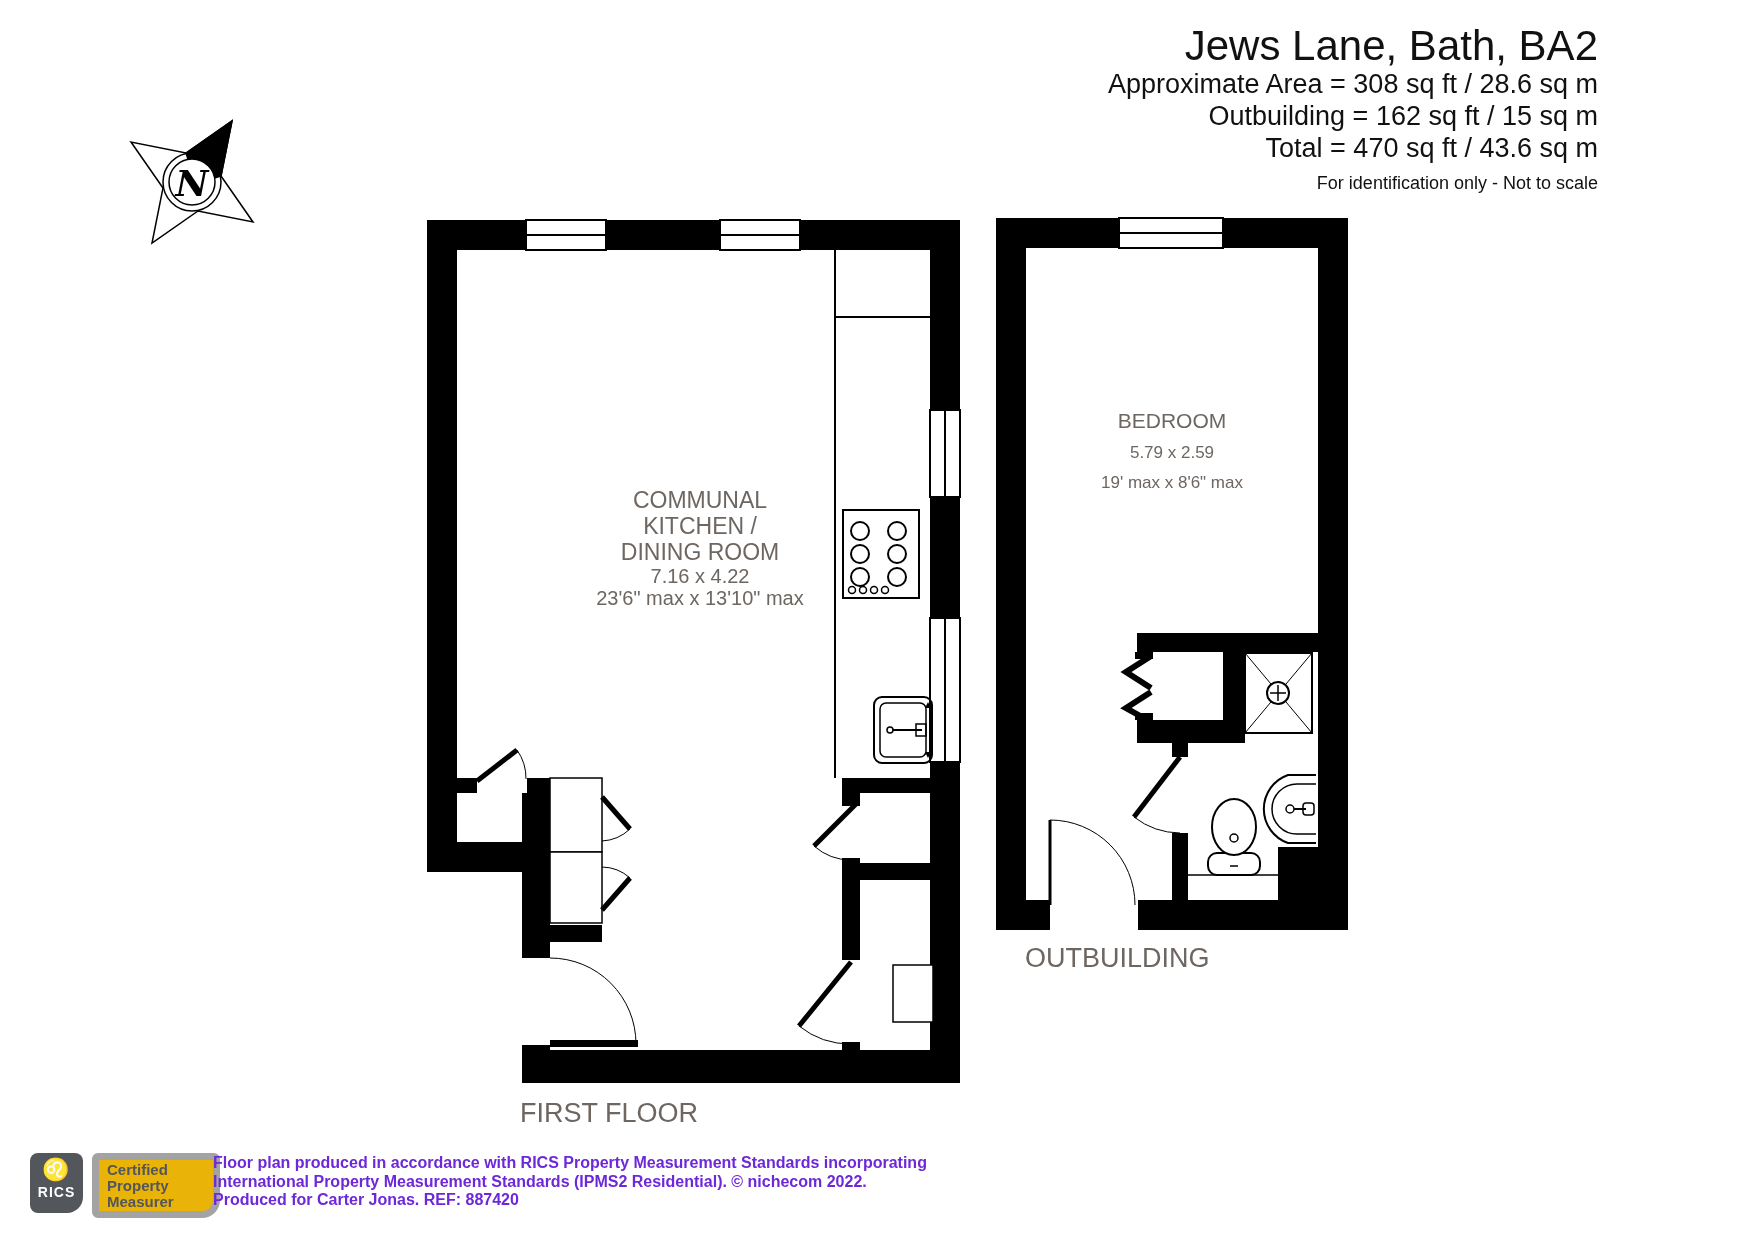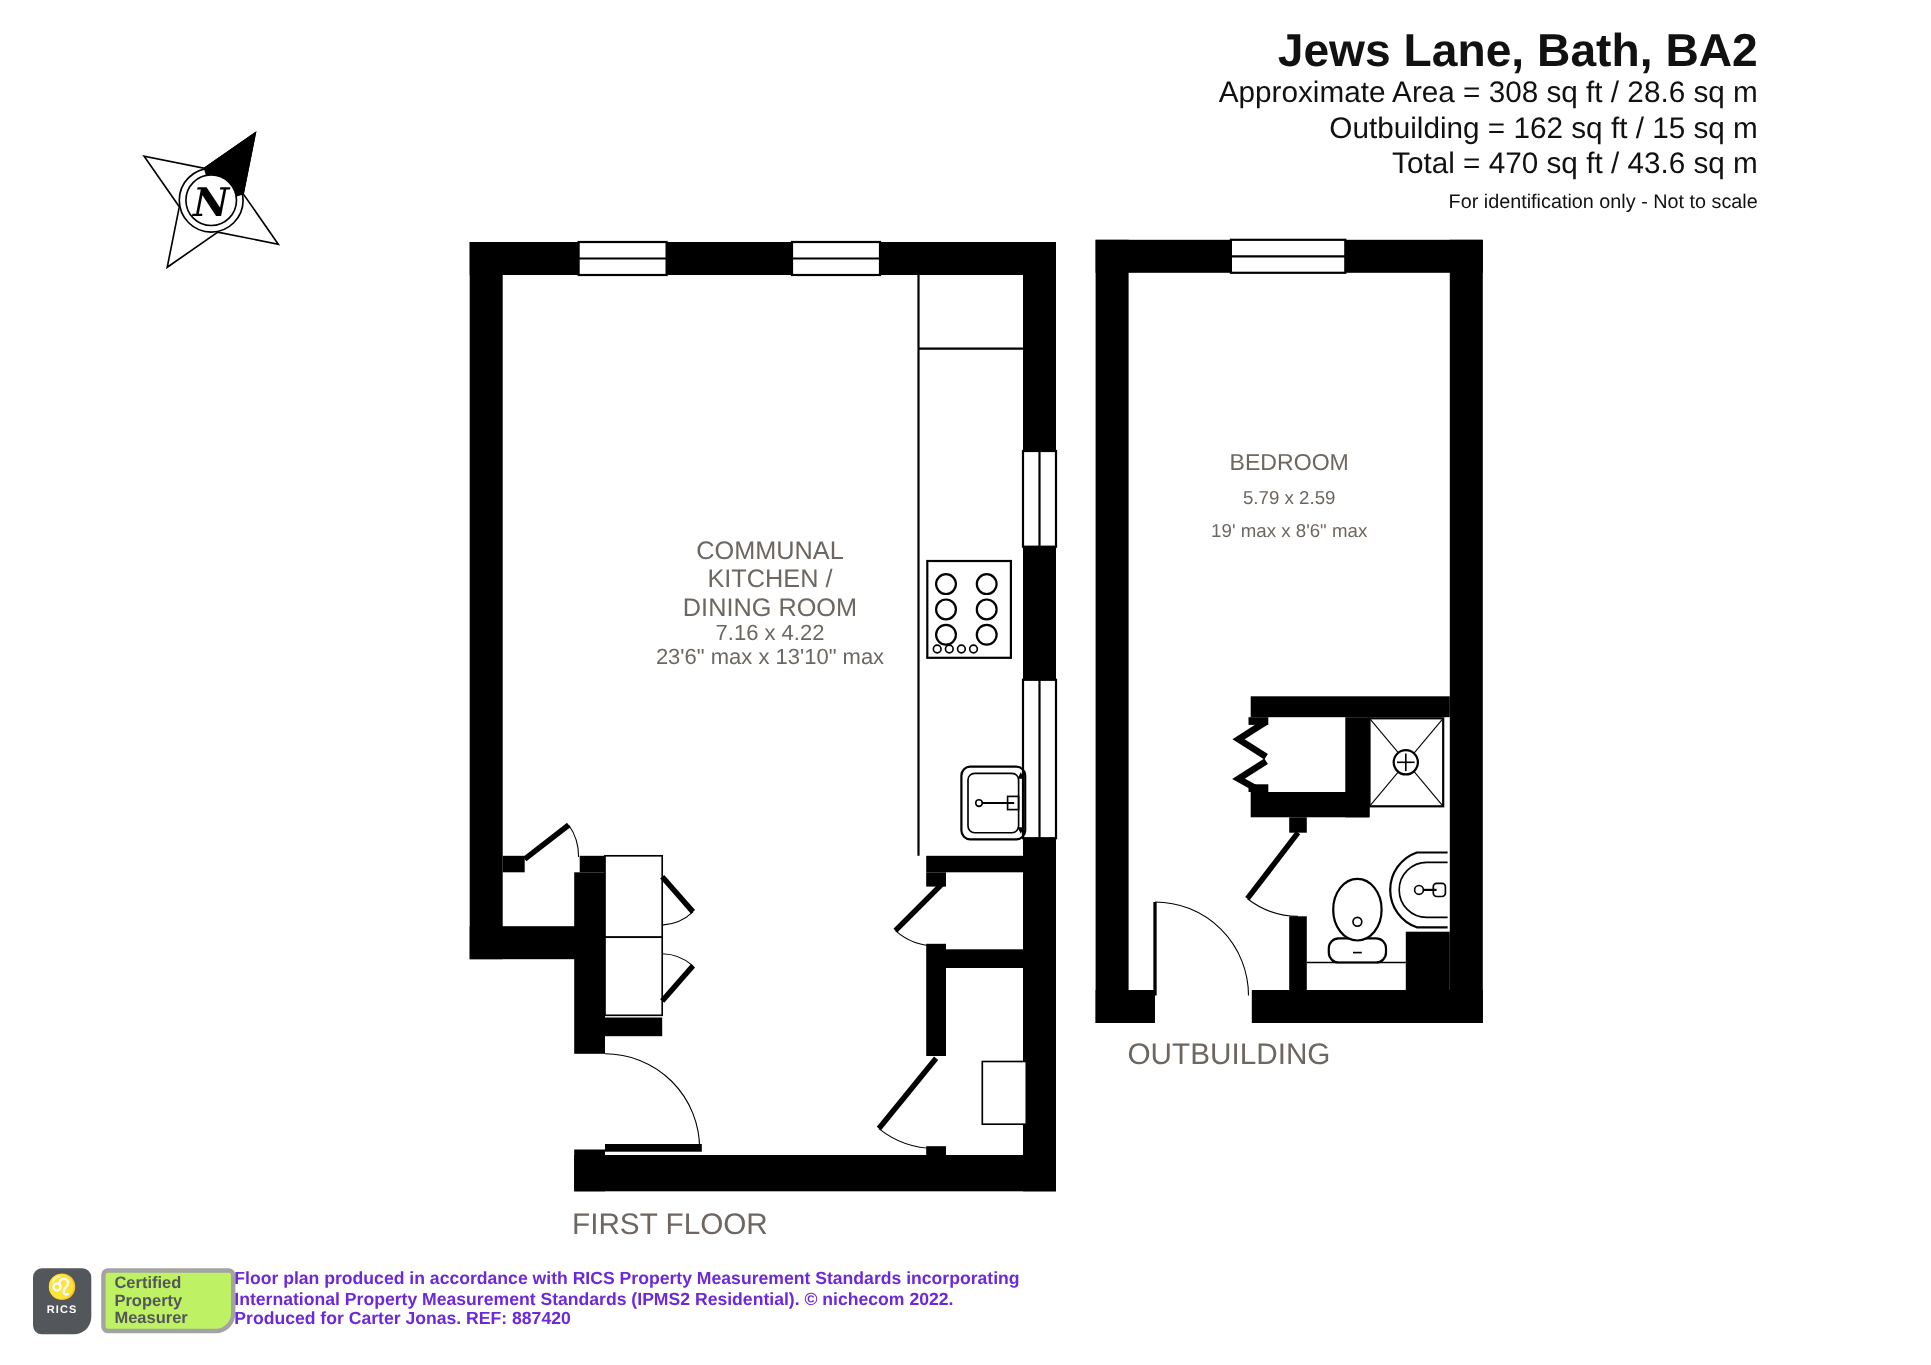--- a/index.html
+++ b/index.html
@@ -3,40 +3,40 @@
 <meta charset="utf-8">
 <style>
   html,body{margin:0;padding:0;background:#fff;}
   #page{position:relative;width:1755px;height:1241px;background:#fff;overflow:hidden;
         font-family:"Liberation Sans", sans-serif;}
   #plan-svg{position:absolute;left:0;top:0;}
   .txt{position:absolute;color:#6e6660;}
   .center{text-align:center;}
   
   #header{position:absolute;top:24px;right:157px;text-align:right;color:#111;}
-  #title{font-size:42px;font-weight:bold;line-height:44px;letter-spacing:0;}
+  #title{font-size:42px;font-weight:normal;line-height:44px;letter-spacing:0;}
   .area-line{font-size:27px;line-height:31px;margin-top:1px;margin-left:48px;}
   #note{font-size:18px;margin-top:9px;}
   
   #kitchen-label{left:500px;top:487px;width:400px;}
   #kitchen-label .name{font-size:23px;line-height:26px;}
   #kitchen-label .dims{font-size:20px;line-height:22px;}
   #bedroom-label{left:1022px;top:409px;width:300px;}
   #bedroom-label .name{font-size:21px;line-height:24px;}
   #bedroom-label .dims{font-size:17px;line-height:20px;margin-top:10px;}
   .floor-label{font-size:27px;color:#6e6660;}
   #first-floor-label{left:520px;top:1098px;}
   #outbuilding-label{left:993px;top:943px;margin-left:32px;}
   
   #rics-box{position:absolute;left:30px;top:1153px;width:53px;height:60px;background:#53565a;
             border-radius:8px 8px 16px 8px;color:#fff;text-align:center;}
   #rics-lion{font-size:22px;line-height:30px;display:block;margin-top:2px;}
-  #rics-word{font-size:10px;font-weight:bold;letter-spacing:1px;display:block;line-height:14px;}
-  #badge-box{position:absolute;left:92px;top:1153px;width:106px;height:49px;background:#bef264;
-             border:4px solid #a3a3a3;border-radius:6px 6px 18px 6px;padding:2px 0 0 8px;}
+  #rics-word{font-size:14px;font-weight:bold;letter-spacing:1px;display:block;line-height:14px;}
+  #badge-box{position:absolute;left:92px;top:1153px;width:106px;height:49px;background:#eab308;
+             border:7px solid #a3a3a3;border-radius:6px 6px 18px 6px;padding:2px 0 0 8px;}
   .badge-line{font-size:15px;font-weight:bold;color:#53565a;line-height:16px;}
   #disclaimer{position:absolute;left:213px;top:1154px;color:#6d28d9;font-size:16px;line-height:18.5px;font-weight:bold;}
 </style>
 </head>
 <body>
 
 <div id="page">
 
   <svg id="plan-svg" width="1755" height="1241" viewBox="0 0 1755 1241">
 

